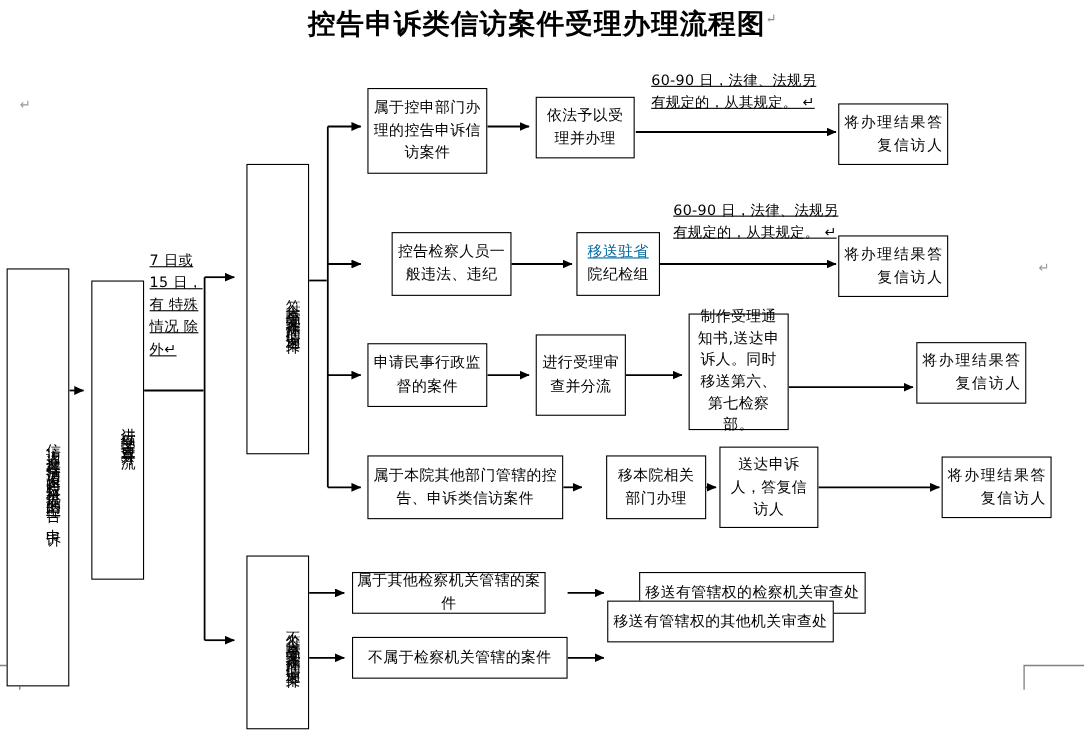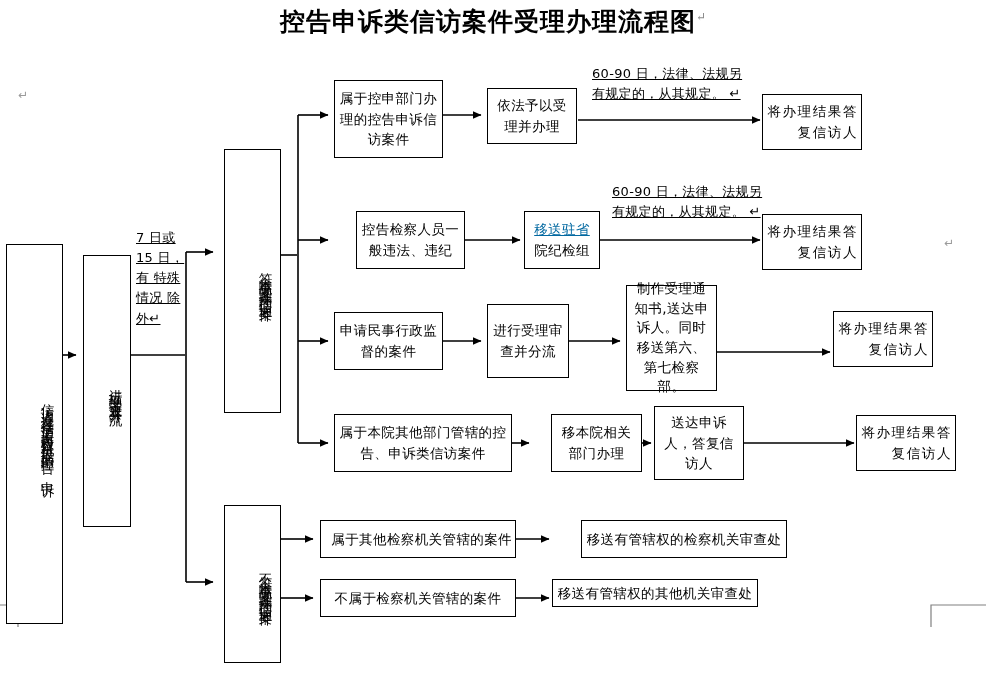--- a/index.html
+++ b/index.html
@@ -230,29 +230,29 @@
 
   <div class="box" style="left:654px; top:406px; width:90px; height:74px;">
       <span>送达申诉人，答复信访人</span>
     </div>
 
 
   <div class="box loose" style="left:856px; top:415px; width:100px; height:56px;">
       <span>将办理结果答复信访人</span>
     </div>
 
-  <div class="box" style="left:320px; top:520px; width:196px; height:38px;justify-content:flex-end;">
+  <div class="box" style="left:320px; top:520px; width:176px; height:38px;justify-content:flex-end;">
       <span>属于其他检察机关管辖的案件</span>
     </div>
 
   <div class="box" style="left:552px; top:520px; width:206px; height:38px;margin-left:29px;">
       <span>移送有管辖权的检察机关审查处</span>
     </div>
 
   <div class="box" style="left:320px; top:579px; width:196px; height:38px;">
       <span>不属于检察机关管辖的案件</span>
     </div>
 
-  <div class="box" style="left:552px; top:579px; width:206px; height:28px;">
+  <div class="box" style="left:552px; top:546px; width:206px; height:38px;">
       <span>移送有管辖权的其他机关审查处</span>
     </div>
 
 </div>
 
 </body></html>

